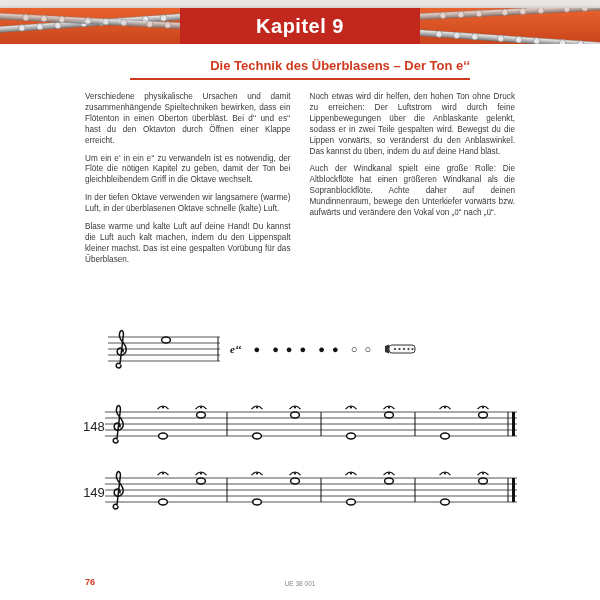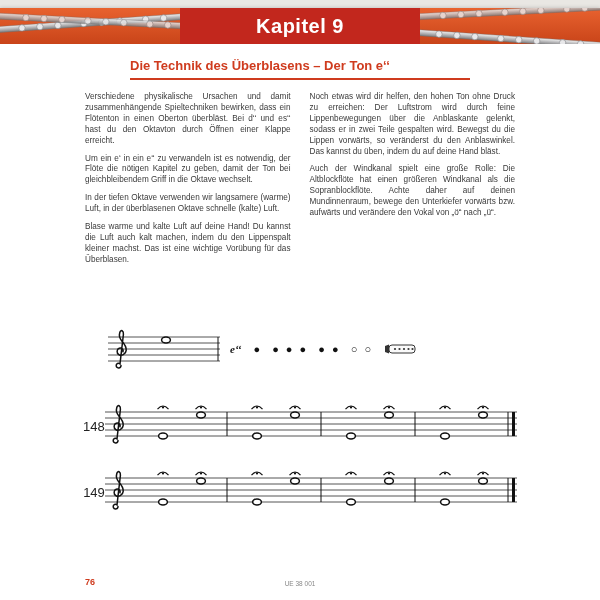--- a/index.html
+++ b/index.html
@@ -15,21 +15,21 @@
   .photo.left { left:0; }
   .photo.right { right:0; }
   .chapter-box {
     position:absolute; left:180px; top:0; width:240px; height:36px;
     background:#c2271d; display:flex; align-items:center; justify-content:center;
   }
   .chapter-box h1 { margin:0; color:#ffffff; font-size:20px; font-weight:bold; letter-spacing:.5px; }
 
   
   .lesson-title-wrap {
-    position:absolute; top:50px; left:130px; width:340px; text-align:left;
+    position:absolute; top:50px; left:130px; width:340px; text-align:right;
     border-bottom:2px solid #cf3b1e; padding-bottom:5px;
   }
   .lesson-title { margin:0; color:#cf3b1e; font-size:13px; font-weight:bold; }
 
   
   .columns { position:absolute; top:84px; left:85px; width:430px; display:flex; gap:19px; }
   .col { flex:1; font-size:8.2px; line-height:1.33; color:#3a3a3a; text-align:justify; }
   .col p { margin:0 0 7px 0; }
   p.highlight { color:#e65426; }
 
@@ -127,21 +127,21 @@
 
   <div class="lesson-title-wrap">
     <h2 class="lesson-title">Die Technik des Überblasens – Der Ton e‘‘</h2>
   </div>
 
   <div class="columns">
     <div class="col">
       <p>Verschiedene physikalische Ursachen und damit zusammenhängende Spieltechniken bewirken, dass ein Flötenton in einen Oberton überbläst. Bei d‘‘ und es‘‘ hast du den Oktavton durch Öffnen einer Klappe erreicht.</p>
       <p>Um ein e‘ in ein e‘‘ zu verwandeln ist es notwendig, der Flöte die nötigen Kapitel zu geben, damit der Ton bei gleichbleibendem Griff in die Oktave wechselt.</p>
       <p>In der tiefen Oktave verwenden wir langsamere (warme) Luft, in der überblasenen Oktave schnelle (kalte) Luft.</p>
-      <p>Blase warme und kalte Luft auf deine Hand! Du kannst die Luft auch kalt machen, indem du den Lippenspalt kleiner machst. Das ist eine wichtige Vorübung für das Überblasen.</p>
+      <p>Blase warme und kalte Luft auf deine Hand! Du kannst die Luft auch kalt machen, indem du den Lippenspalt kleiner machst. Das ist eine gespalten Vorübung für das Überblasen.</p>
     </div>
     <div class="col">
       <p>Noch etwas wird dir helfen, den hohen Ton ohne Druck zu erreichen: Der Luftstrom wird durch feine Lippenbewegungen über die Anblaskante gelenkt, sodass er in zwei Teile gespalten wird. Bewegst du die Lippen vorwärts, so veränderst du den Anblaswinkel. Das kannst du üben, indem du auf deine Hand bläst.</p>
       <p>Auch der Windkanal spielt eine große Rolle: Die Altblockflöte hat einen größeren Windkanal als die Sopranblockflöte. Achte daher auf deinen Mundinnenraum, bewege den Unterkiefer vorwärts bzw. aufwärts und verändere den Vokal von „ö“ nach „ü“.</p>
     </div>
   </div>
 
   <div class="notation-row">
     <svg class="staff" width="112" height="48" viewBox="0 0 112 48">
       <line class="sline" x1="0" y1="12" x2="112" y2="12"></line>

